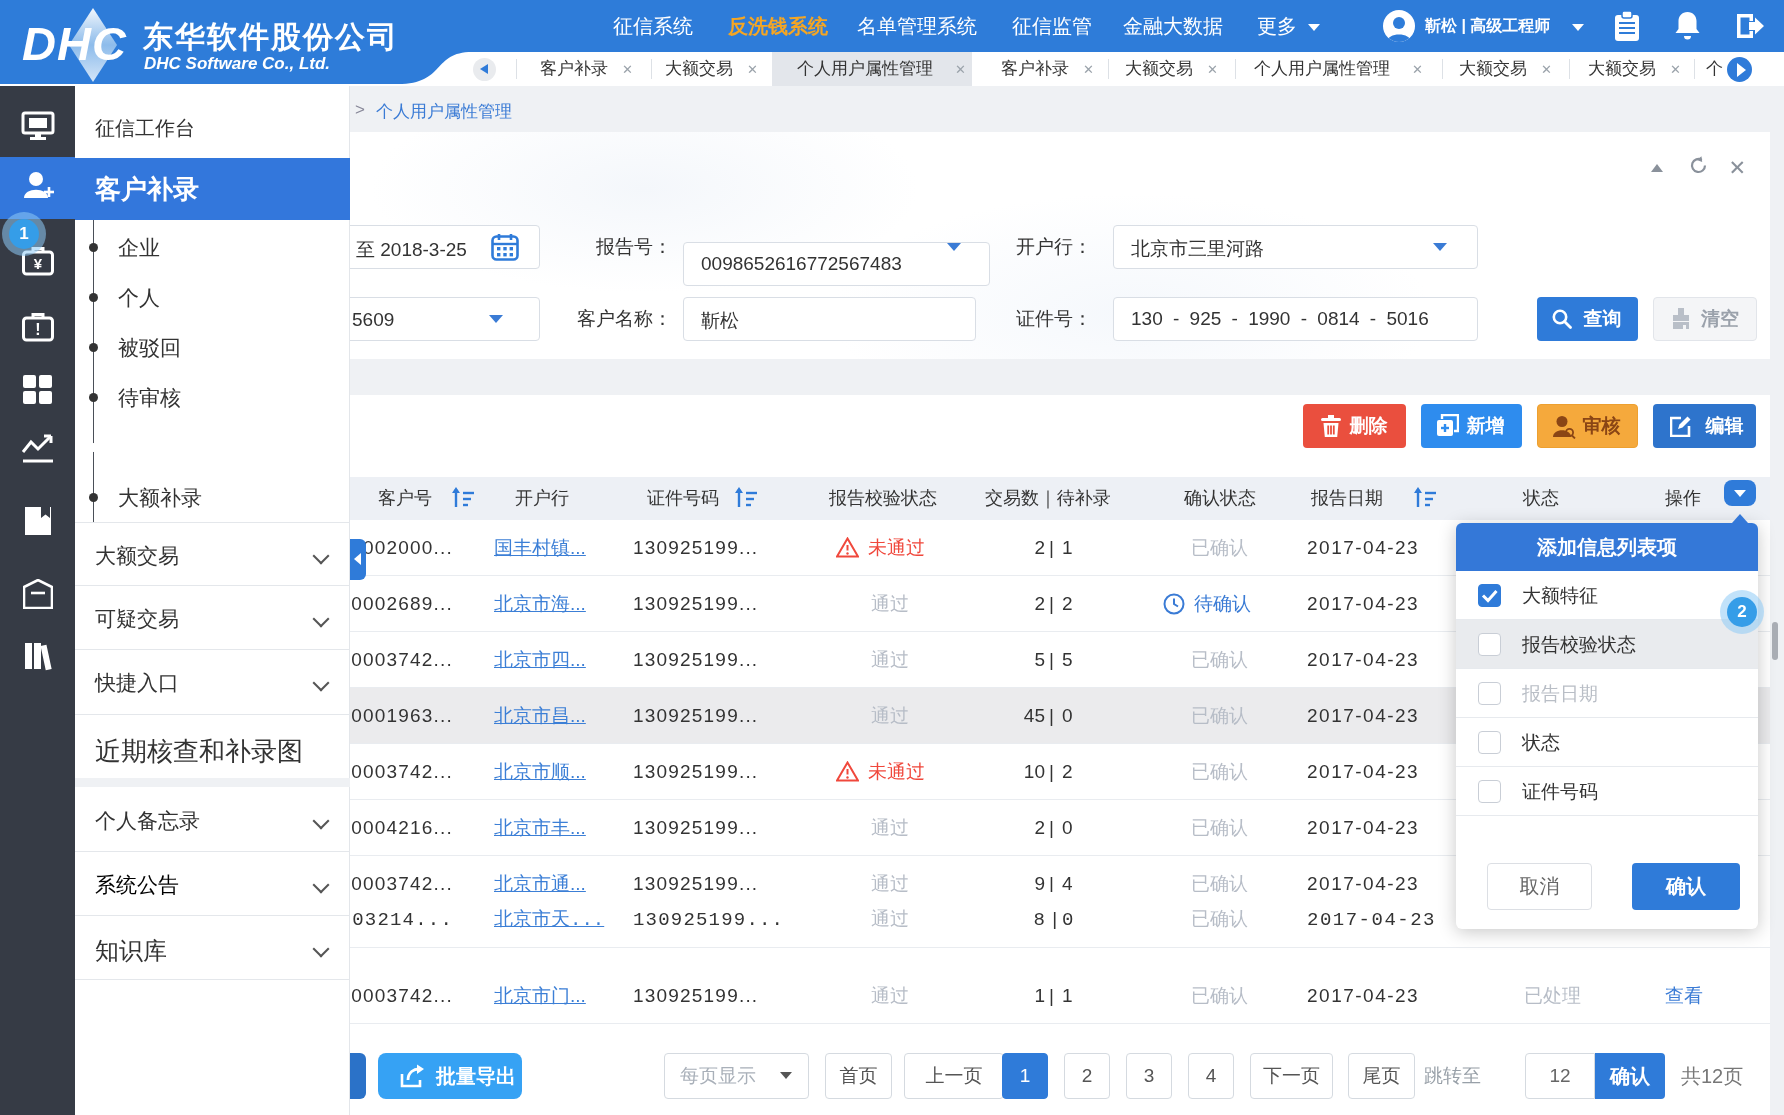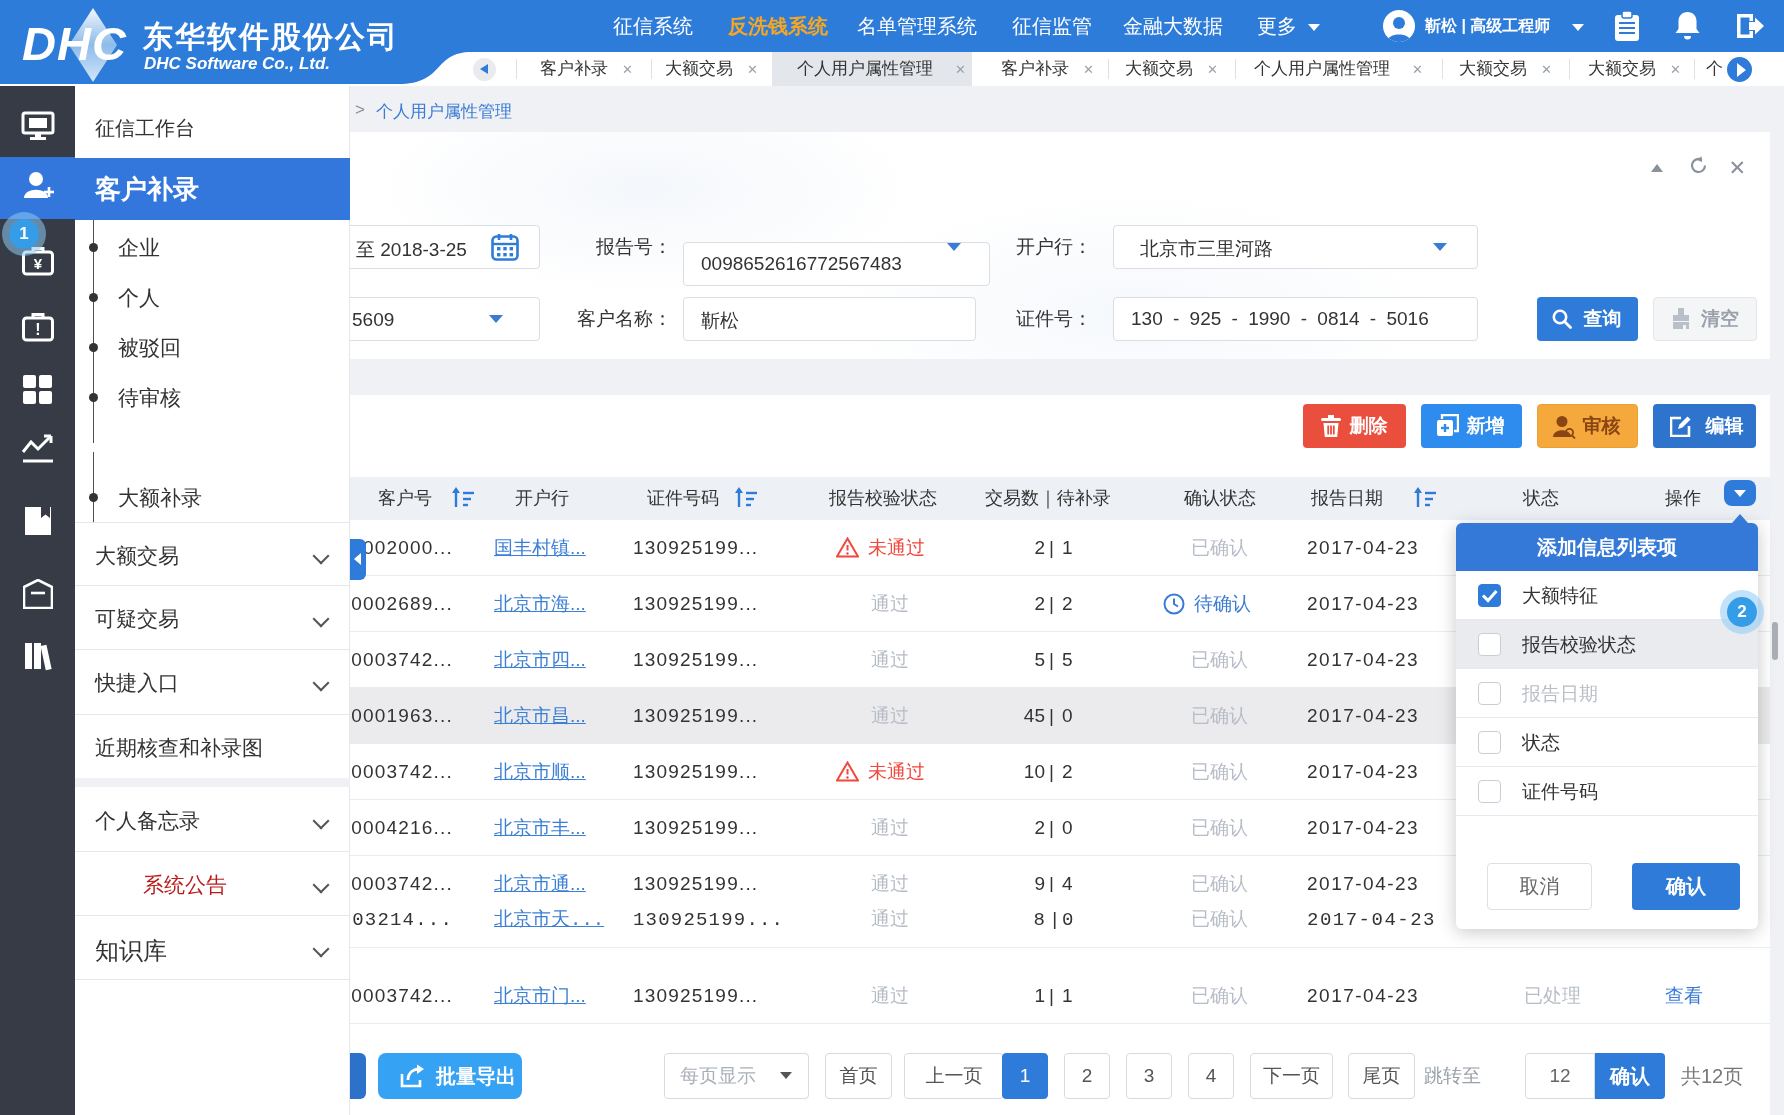--- a/index.html
+++ b/index.html
@@ -217,26 +217,26 @@
  <div class="abs" style="left:0;top:439px;width:275px;border-top:1px solid #e4e7eb;"></div>
  <div class="abs" style="left:20px;top:459px;font-size:21px;color:#333;">大额交易</div>
     <div class="chev" style="top:467px;"></div>
  <div class="abs" style="left:0;top:502px;width:275px;border-top:1px solid #e4e7eb;"></div>
  <div class="abs" style="left:20px;top:522px;font-size:21px;color:#333;">可疑交易</div>
     <div class="chev" style="top:530px;"></div>
  <div class="abs" style="left:0;top:566px;width:275px;border-top:1px solid #e4e7eb;"></div>
  <div class="abs" style="left:20px;top:586px;font-size:21px;color:#333;">快捷入口</div>
     <div class="chev" style="top:594px;"></div>
  <div class="abs" style="left:0;top:631px;width:275px;border-top:1px solid #e4e7eb;"></div>
- <div class="abs" style="left:20px;top:651px;font-size:21px;color:#333;">近期核查和补录图</div>
+ <div class="abs" style="left:20px;top:651px;font-size:26px;color:#333;">近期核查和补录图</div>
  <div class="abs" style="left:0;top:695px;width:275px;height:9px;background:#eff1f4;"></div>
  <div class="abs" style="left:20px;top:724px;font-size:21px;color:#333;">个人备忘录</div>
     <div class="chev" style="top:732px;"></div>
  <div class="abs" style="left:0;top:768px;width:275px;border-top:1px solid #e4e7eb;"></div>
- <div class="abs" style="left:20px;top:788px;font-size:21px;color:#b91c1c;margin-left:48px;">系统公告</div>
+ <div class="abs" style="left:20px;top:788px;font-size:21px;color:#000000;">系统公告</div>
     <div class="chev" style="top:796px;"></div>
  <div class="abs" style="left:0;top:832px;width:275px;border-top:1px solid #e4e7eb;"></div>
  <div class="abs" style="left:20px;top:852px;font-size:24px;color:#333;">知识库</div>
     <div class="chev" style="top:860px;"></div>
  <div class="abs" style="left:0;top:896px;width:275px;border-top:1px solid #e4e7eb;"></div>
 </div>
 
 <div class="abs" style="left:350px;top:539px;width:16px;height:41px;background:#2f7bd9;border-radius:0 6px 6px 0;z-index:21;"></div>
 <div class="caret" style="left:354px;top:553px;border-top:6px solid transparent!important;border-bottom:6px solid transparent;border-right:7px solid #fff;border-left:none;z-index:22;"></div>
 
@@ -270,21 +270,21 @@
       <rect x="18.6" y="20" width="3.4" height="3.4"></rect>
     </g>
   </svg>
 <div class="flabel" style="left:472px;top:225px;width:200px;z-index:5;">报告号：</div>
 <div class="fld" style="left:683px;top:242px;width:307px;z-index:5;">
     <span style="position:absolute;left:17px;top:10px;">0098652616772567483</span>
   </div>
 <div class="caret" style="left:947px;top:243px;z-index:6;"></div>
 <div class="flabel" style="left:892px;top:225px;width:200px;z-index:5;">开户行：</div>
 <div class="fld" style="left:1113px;top:225px;width:365px;z-index:5;">
-    <span style="position:absolute;left:17px;top:10px;margin-left:9px;">北京市三里河路</span>
+    <span style="position:absolute;left:17px;top:10px;">北京市三里河路</span>
   </div>
 <div class="caret" style="left:1433px;top:243px;z-index:6;"></div>
 
 <div class="fld" style="left:240px;top:297px;width:300px;z-index:5;"></div>
 <div class="abs" style="left:352px;top:309px;font-size:19px;color:#333;z-index:5;">5609</div>
 <div class="caret" style="left:489px;top:315px;z-index:6;"></div>
 <div class="flabel" style="left:472px;top:297px;width:200px;z-index:5;">客户名称：</div>
 <div class="fld" style="left:683px;top:297px;width:293px;z-index:5;">
     <span style="position:absolute;left:17px;top:10px;">靳松</span>
   </div>

